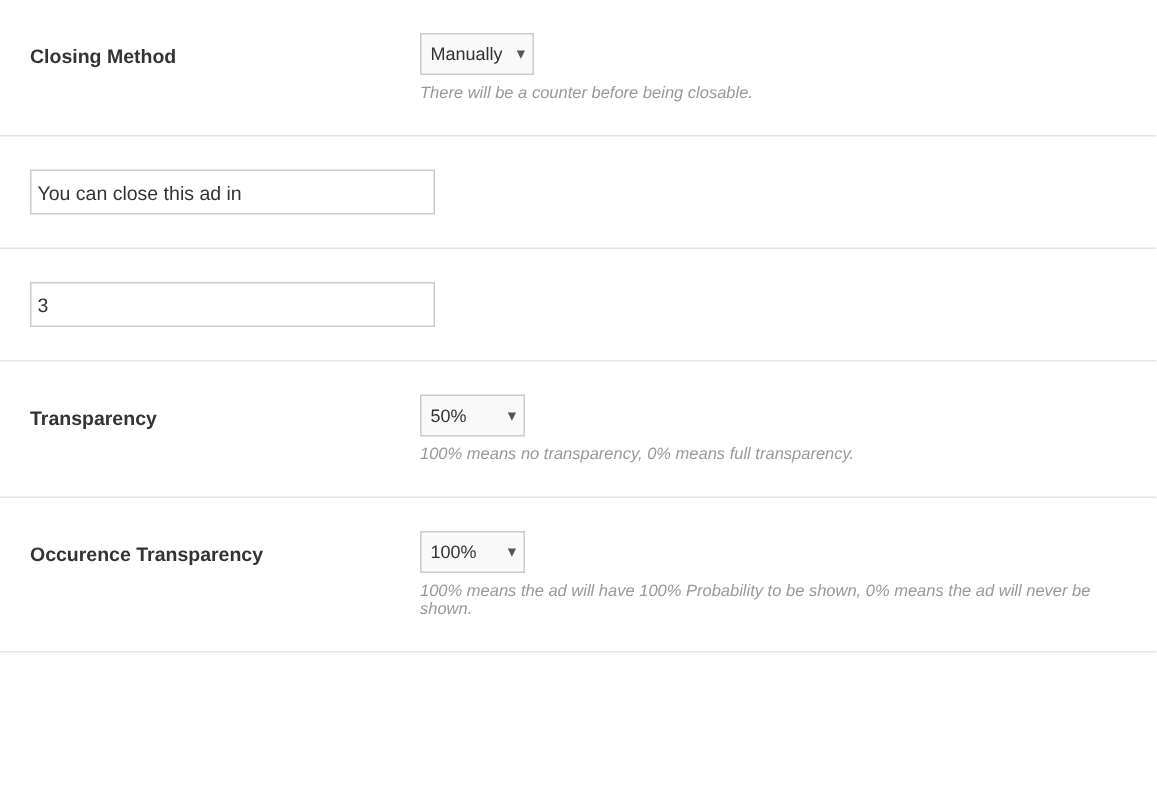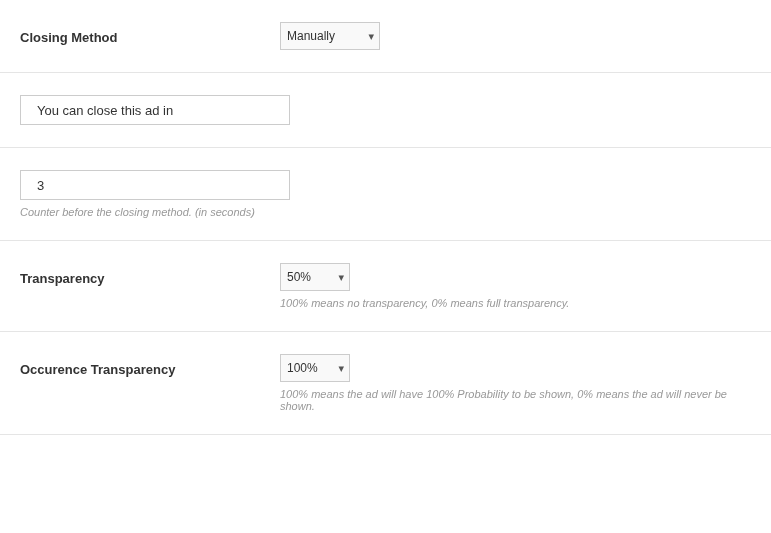--- a/index.html
+++ b/index.html
@@ -63,39 +63,39 @@
     .setting-hint {
       margin-top: 6px;
       font-size: 11px;
       color: #999;
       font-style: italic;
     }
     .setting-control input[type="text"] {
       width: 270px;
       height: 30px;
       border: 1px solid #ccc;
-      padding: 4px 16px;
+      padding: 4px 4px;
       font-size: 13px;
       color: #333;
       background: #fff;
     }
   </style>
 </head>
 <body>
 
 <div class="settings-container">
 <div class="setting-row">
       <div class="setting-label">Closing Method</div>
-      <div class="setting-control"><div class="select-wrapper"><select style="width: 100px;"><option value="Manually">Manually</option><option value="Automatically">Automatically</option></select></div></div>
+      <div class="setting-control"><div class="select-wrapper"><select style="width: 76px;"><option value="Manually">Manually</option><option value="Automatically">Automatically</option></select></div><div class="setting-hint">There will be a counter before being closable.</div></div>
     </div>
     <div class="setting-row">
       <div class="setting-control"><input type="text" value="You can close this ad in" style=""></div>
     </div>
     <div class="setting-row">
-      <div class="setting-control"><input type="text" value="3" style=""><div class="setting-hint">Counter before the closing method. (in seconds)</div></div>
+      <div class="setting-control"><input type="text" value="3" style=""></div>
     </div>
     <div class="setting-row">
       <div class="setting-label">Transparency</div>
       <div class="setting-control"><div class="select-wrapper"><select style="width: 70px;"><option value="0%">0%</option><option value="10%">10%</option><option value="20%">20%</option><option value="30%">30%</option><option value="40%">40%</option><option value="50%" selected="">50%</option><option value="60%">60%</option><option value="70%">70%</option><option value="80%">80%</option><option value="90%">90%</option><option value="100%">100%</option></select></div><div class="setting-hint">100% means no transparency, 0% means full transparency.</div></div>
     </div>
     <div class="setting-row">
       <div class="setting-label">Occurence Transparency</div>
       <div class="setting-control"><div class="select-wrapper"><select style="width: 70px;"><option value="0%">0%</option><option value="10%">10%</option><option value="20%">20%</option><option value="30%">30%</option><option value="40%">40%</option><option value="50%">50%</option><option value="60%">60%</option><option value="70%">70%</option><option value="80%">80%</option><option value="90%">90%</option><option value="100%" selected="">100%</option></select></div><div class="setting-hint">100% means the ad will have 100% Probability to be shown, 0% means the ad will never be shown.</div></div>
     </div>
   </div>

